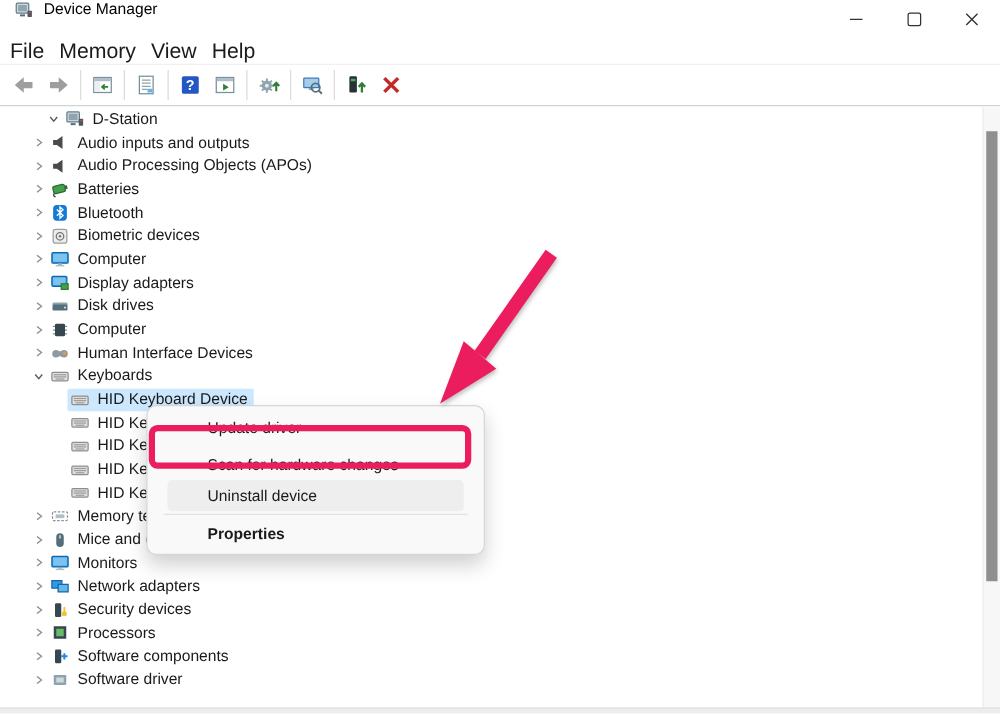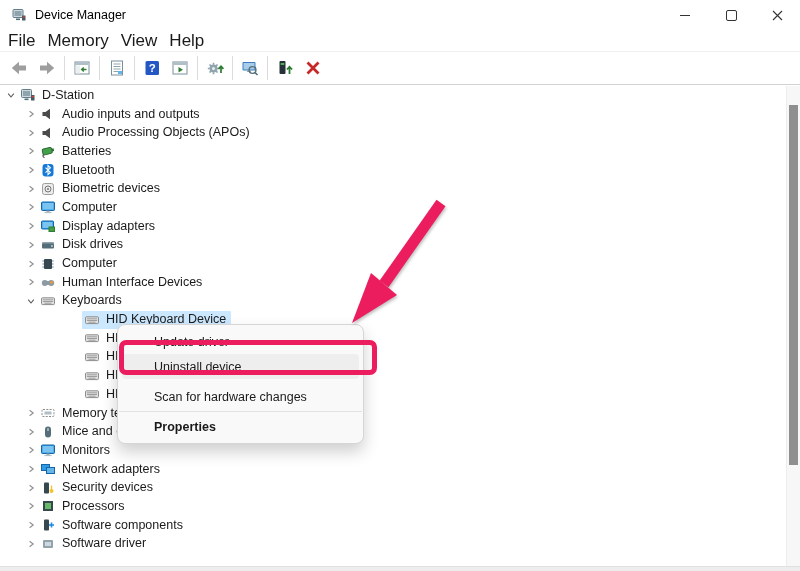--- a/index.html
+++ b/index.html
@@ -1,20 +1,20 @@
 <!DOCTYPE html>
 <html style="--annot: #eb1d5e; --sel: #cce8ff;"><head>
 <meta charset="utf-8">
 <style>
   html,body{margin:0;padding:0;background:#fff;}
   #screen{position:relative;width:800px;height:571px;background:#ffffff;overflow:hidden;
           font-family:"Liberation Sans",sans-serif;color:#1a1a1a;}
 
   
-  .titlebar{height:30px;display:flex;align-items:center;background:#fff;}
+  .titlebar{height:30px;display:flex;align-items:flex-start;background:#fff;}
   .app-icon{margin-left:11px;width:16px;height:16px;flex:none;}
   .title-text{font-size:12.5px;margin-left:8px;color:#000;}
   .win-controls{margin-left:auto;display:flex;height:100%;}
   .wbtn{width:46px;height:100%;display:flex;align-items:center;justify-content:center;}
   .glyph-min{width:10px;height:1px;background:#333;display:block;}
   .glyph-max{width:9px;height:9px;border:1px solid #333;border-radius:2px;display:block;}
 
   
   .menubar{height:21px;display:flex;align-items:center;font-size:17px;
            border-bottom:1px solid #f0f0f0;padding-left:2px;}
@@ -22,36 +22,36 @@
 
   
   .toolbar{height:32px;display:flex;align-items:center;border-bottom:1px solid #d2d2d2;padding-left:2px;}
   .tgroup{display:flex;align-items:center;height:24px;padding:0 3px;}
   .tgroup + .tgroup{border-left:1px solid #dcdcdc;}
   .tbtn{width:28px;height:24px;display:flex;align-items:center;justify-content:center;}
 
   
   .tree{position:absolute;top:86px;left:0;right:13px;bottom:4px;overflow:hidden;}
   .trow{height:18.7px;display:flex;align-items:center;font-size:12.5px;white-space:nowrap;}
-  .lvl0{padding-left:4px;} .lvl1{padding-left:24px;} .lvl2{padding-left:40px;gap:28px;}
+  .lvl0{padding-left:4px;margin-left:32px;} .lvl1{padding-left:24px;} .lvl2{padding-left:40px;}
   .chev{width:14px;height:14px;flex:none;display:flex;align-items:center;justify-content:center;}
   .rowline{display:flex;align-items:center;padding:1px 5px 1px 2px;margin-left:0;border-radius:1px;}
   .rowline.sel{background:var(--sel,#cce8ff);}
   .ticon{width:16px;height:16px;margin-right:6px;flex:none;}
   .tlabel{line-height:15px;}
 
   
   .vscroll{position:absolute;top:86px;right:0;bottom:4px;width:13px;background:#f7f7f7;border-left:1px solid #ededed;}
   .vthumb{position:absolute;top:19px;right:2px;width:9px;height:360px;background:#8f8f8f;}
   .hscroll{position:absolute;left:0;right:0;bottom:0;height:4px;background:#ededed;border-top:1px solid #e0e0e0;}
 
   
   .context-menu{position:absolute;left:117px;top:324px;width:245px;background:#f9f9f9;
     border:1px solid #d6d6d6;border-radius:8px;box-shadow:0 8px 16px rgba(0,0,0,.19);
-    padding:4px 0;font-size:12.5px;z-index:5;}
+    padding:4px 12px;font-size:12.5px;z-index:5;}
   .citem{height:25px;display:flex;align-items:center;padding-left:36px;}
   .citem.gap-before{margin-top:5px;}
   .citem.bold{font-weight:bold;}
   .citem.highlighted{background:#eeeeee;border-radius:4px;margin:0 4px;padding-left:32px;}
   .csep{height:1px;background:#e2e2e2;margin:2px 1px;}
 
   
   .annotation-box{position:absolute;left:119px;top:340px;width:258px;height:35px;box-sizing:border-box;
     border:5px solid var(--annot,#eb1d5e);border-radius:7px;z-index:9;pointer-events:none;}
   .annotation-arrow{position:absolute;left:0;top:0;z-index:10;pointer-events:none;
@@ -550,22 +550,22 @@
       </div>
     </div>
 
   <div class="vscroll">
     <div class="vthumb"></div>
   </div>
   <div class="hscroll"></div>
 
   <div class="context-menu" id="context-menu">
       <div class="citem">Update driver</div>
+      <div class="citem gap-before">Scan for hardware changes</div>
       <div class="citem highlighted">Uninstall device</div>
-      <div class="citem gap-before">Scan for hardware changes</div>
       <div class="csep"></div>
       <div class="citem bold">Properties</div>
     </div>
 
   <div class="annotation-box"></div>
   <svg class="annotation-arrow" width="800" height="571" viewBox="0 0 800 571">
     <line x1="441" y1="203" x2="384" y2="284" stroke="currentColor" stroke-width="11"></line>
     <polygon points="352,323 397,295 371,273" fill="currentColor"></polygon>
   </svg>
 

